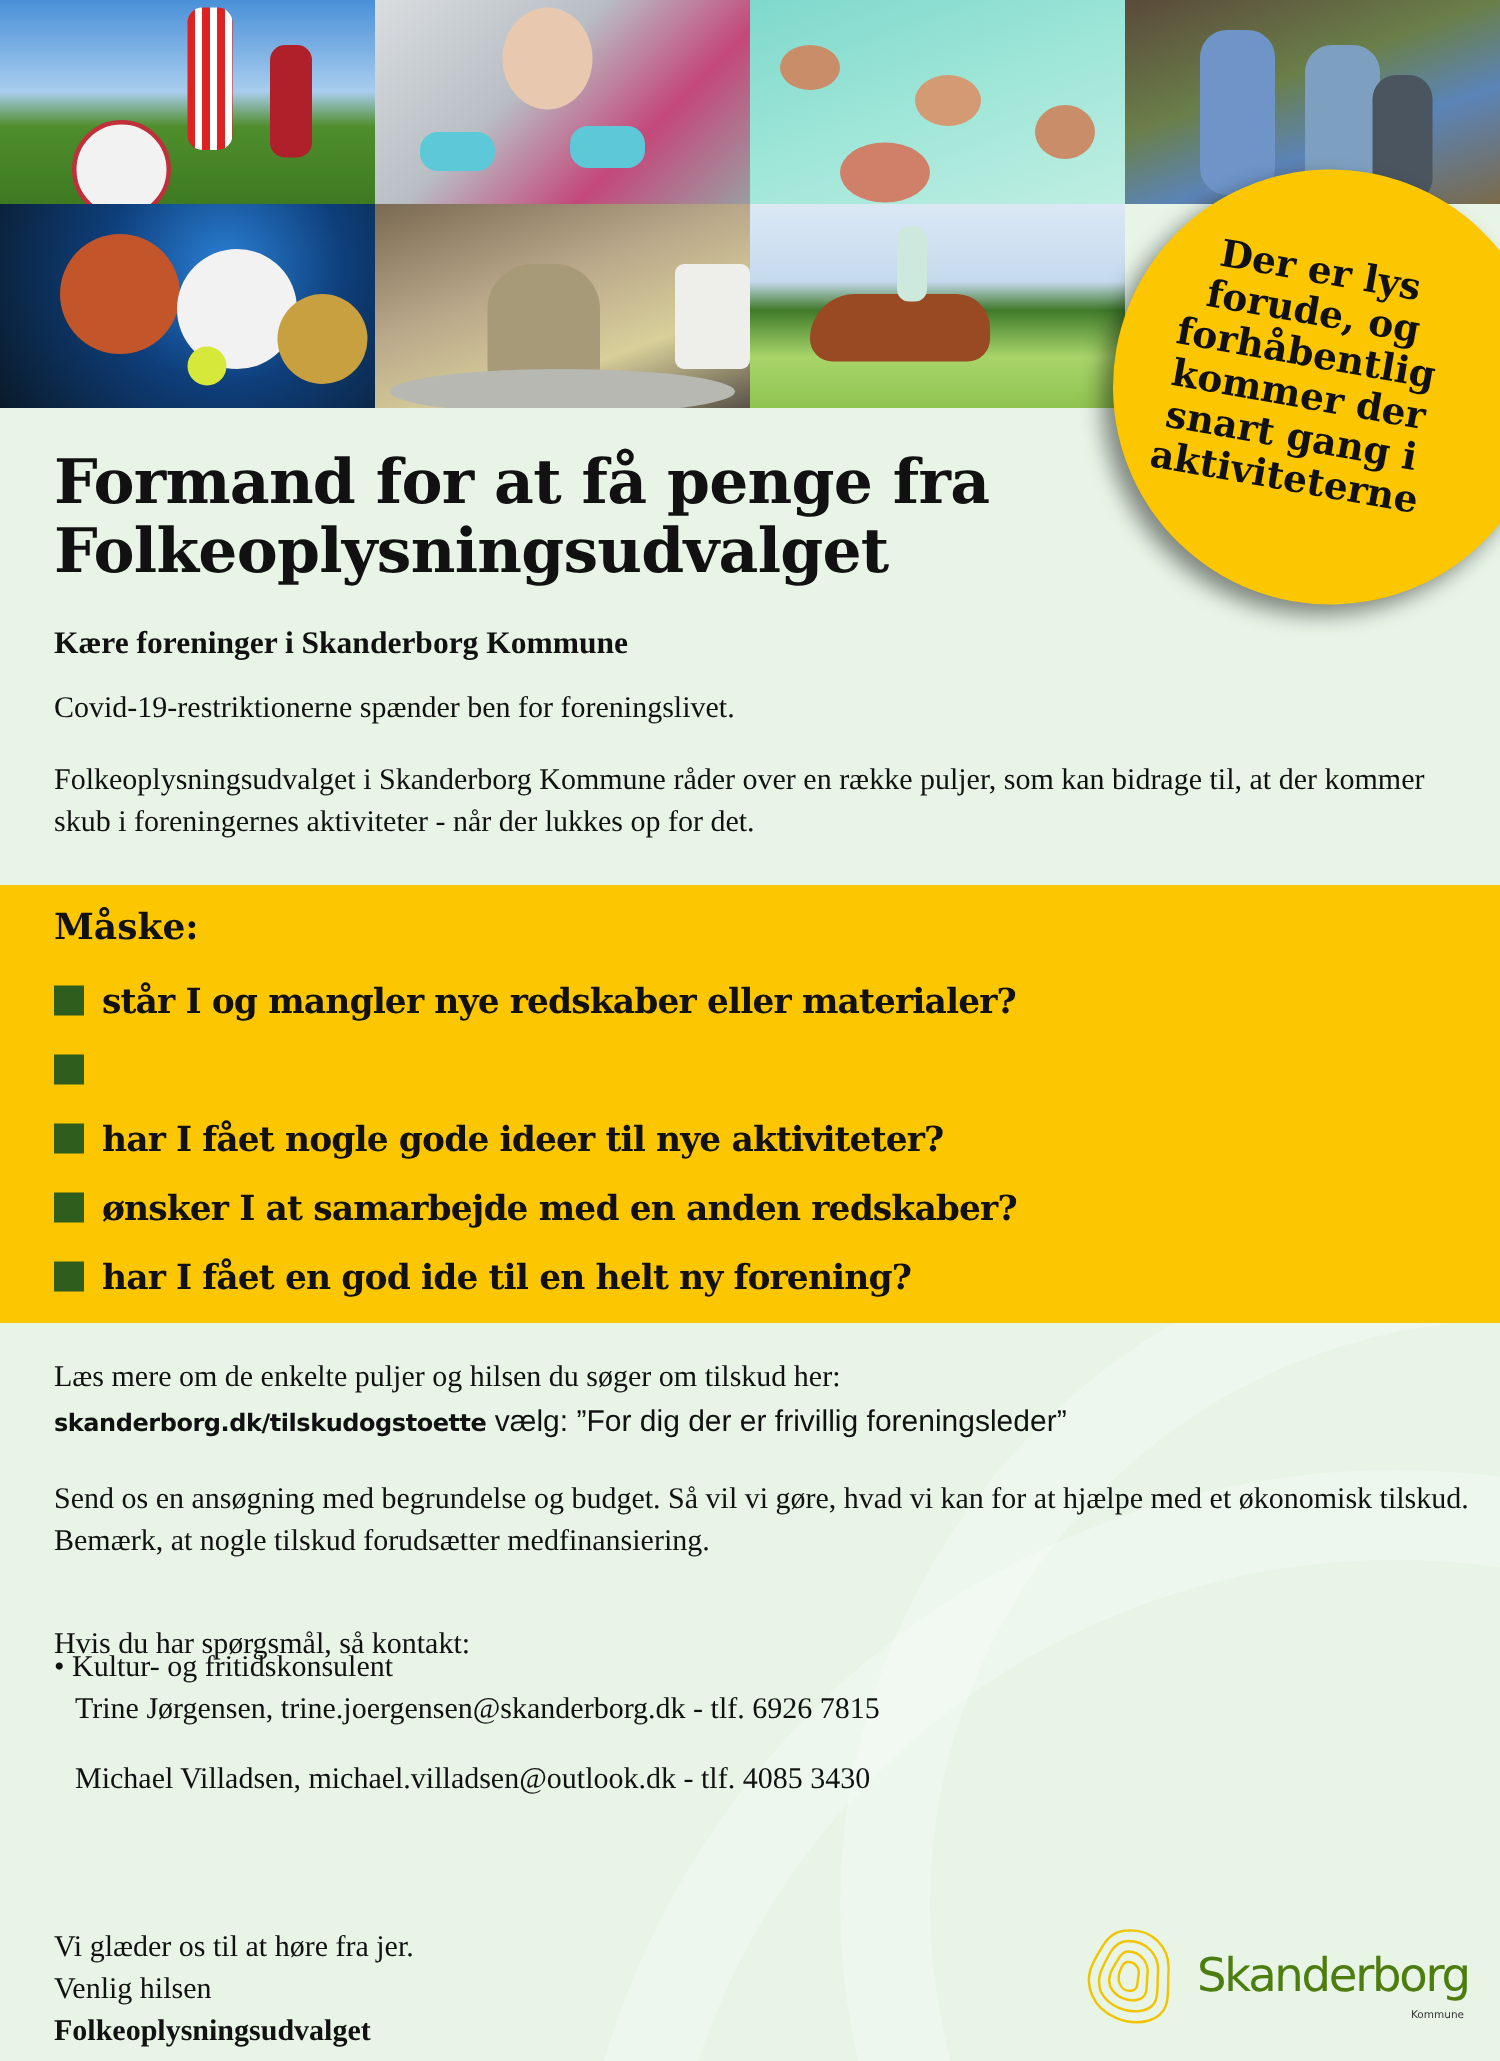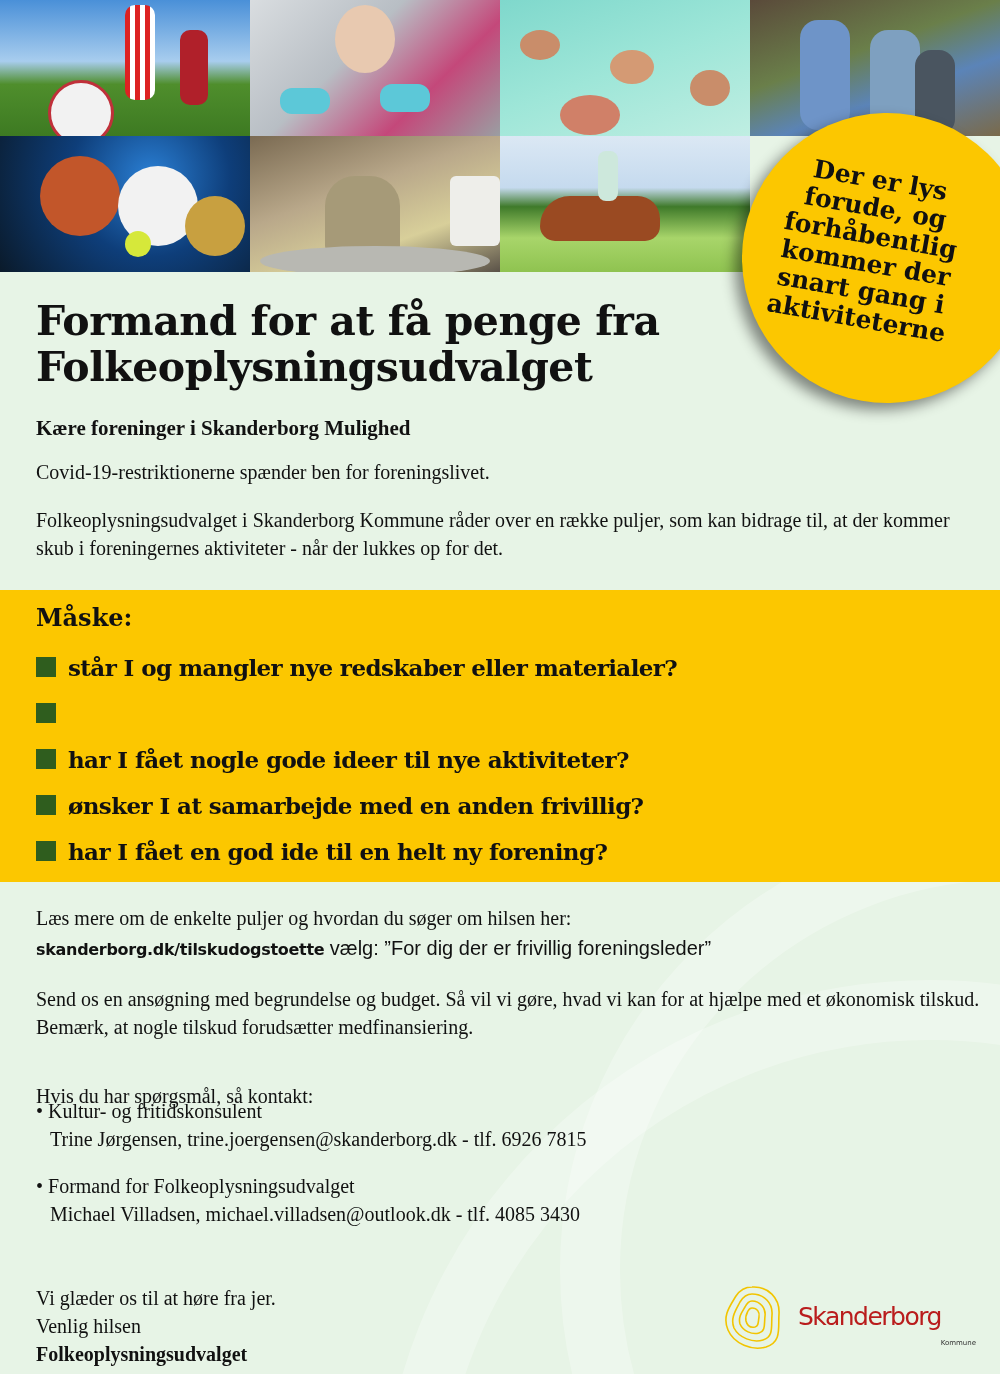--- a/index.html
+++ b/index.html
@@ -84,21 +84,21 @@
     .c2 { top: 1172px; }
     .contact .indent { padding-left: 14px; display: block; }
     .closing { top: 1245px; font-family: "Liberation Serif", serif; font-size: 20px; line-height: 28px; margin-top: 39px; }
     .closing .sig { font-weight: bold; display: block; }
 
     .logo {
       position: absolute; left: 722px; top: 1282px; width: 260px; height: 70px;
       display: flex; align-items: center;
     }
     .logo-word {
-      font-family: "DejaVu Sans", sans-serif; font-size: 25px; letter-spacing: -1.5px; color: #b91c1c;
+      font-family: "DejaVu Sans", sans-serif; font-size: 31px; letter-spacing: -1.5px; color: #4d7c0f;
       margin-left: 14px; line-height: 30px; position: relative;
     }
     .logo-sub {
       position: absolute; right: 24px; top: 1339px;
       font-family: "DejaVu Sans", sans-serif; font-size: 7px; color: #333;
     }
   </style>
 </head>
 <body>
 
@@ -143,61 +143,60 @@
     <div class="shape" style="left:98px; top:15px; width:20px; height:50px; border-radius:8px; background:#cde8dc;"></div>
   </div>
   <div class="photo empty"></div>
 </div>
 
 <div class="badge">
   <div class="badge-text">Der er lys forude, og forhåbentlig kommer der snart gang i aktiviteterne</div>
 </div>
 
 <h1 class="content title">Formand for at få penge fra Folkeoplysningsudvalget</h1>
-<div class="content subtitle">Kære foreninger i Skanderborg Mulighed</div>
+<div class="content subtitle">Kære foreninger i Skanderborg Kommune</div>
 <p class="content para p1">Covid-19-restriktionerne spænder ben for foreningslivet.</p>
 <p class="content para p2">Folkeoplysningsudvalget i Skanderborg Kommune råder over en række puljer, som kan bidrage til, at der kommer skub i foreningernes aktiviteter - når der lukkes op for det.</p>
 
 <div class="yellow-band"></div>
 <div class="maybe-title">Måske:</div>
 <ul class="maybe-list">
   <li class="maybe-item">
       <span class="bullet-square"></span>
       <span>står I og mangler nye redskaber eller materialer?</span>
     </li>
   <li class="maybe-item">
       <span class="bullet-square"></span>
     </li>
   <li class="maybe-item">
       <span class="bullet-square"></span>
       <span>har I fået nogle gode ideer til nye aktiviteter?</span>
     </li>
   <li class="maybe-item">
       <span class="bullet-square"></span>
-      <span>ønsker I at samarbejde med en anden frivillig?</span>
+      <span>ønsker I at samarbejde med en anden redskaber?</span>
     </li>
   <li class="maybe-item">
       <span class="bullet-square"></span>
       <span>har I fået en god ide til en helt ny forening?</span>
     </li>
 </ul>
 
-<p class="content para p3">Læs mere om de enkelte puljer og hvordan du søger om hilsen her:</p>
+<p class="content para p3">Læs mere om de enkelte puljer og hilsen du søger om tilskud her:</p>
 <div class="content link-line">
   <span class="link">skanderborg.dk/tilskudogstoette</span><span class="link-note"> vælg: ”For dig der er frivillig foreningsleder”</span>
 </div>
 <p class="content para p4">Send os en ansøgning med begrundelse og budget. Så vil vi gøre, hvad vi kan for at hjælpe med et økonomisk tilskud. Bemærk, at nogle tilskud forudsætter medfinansiering.</p>
 <p class="content para p5">Hvis du har spørgsmål, så kontakt:</p>
 
 <div class="content contact c1">
   <span>• Kultur- og fritidskonsulent</span>
   <span class="indent">Trine Jørgensen, trine.joergensen@skanderborg.dk - tlf. 6926 7815</span>
 </div>
 <div class="content contact c2">
-  <span>• Formand for Folkeoplysningsudvalget</span>
   <span class="indent">Michael Villadsen, michael.villadsen@outlook.dk - tlf. 4085 3430</span>
 </div>
 
 <div class="content closing">
   <span style="display:block">Vi glæder os til at høre fra jer.</span>
   <span style="display:block">Venlig hilsen</span>
   <span class="sig">Folkeoplysningsudvalget</span>
 </div>
 
 <div class="logo">

